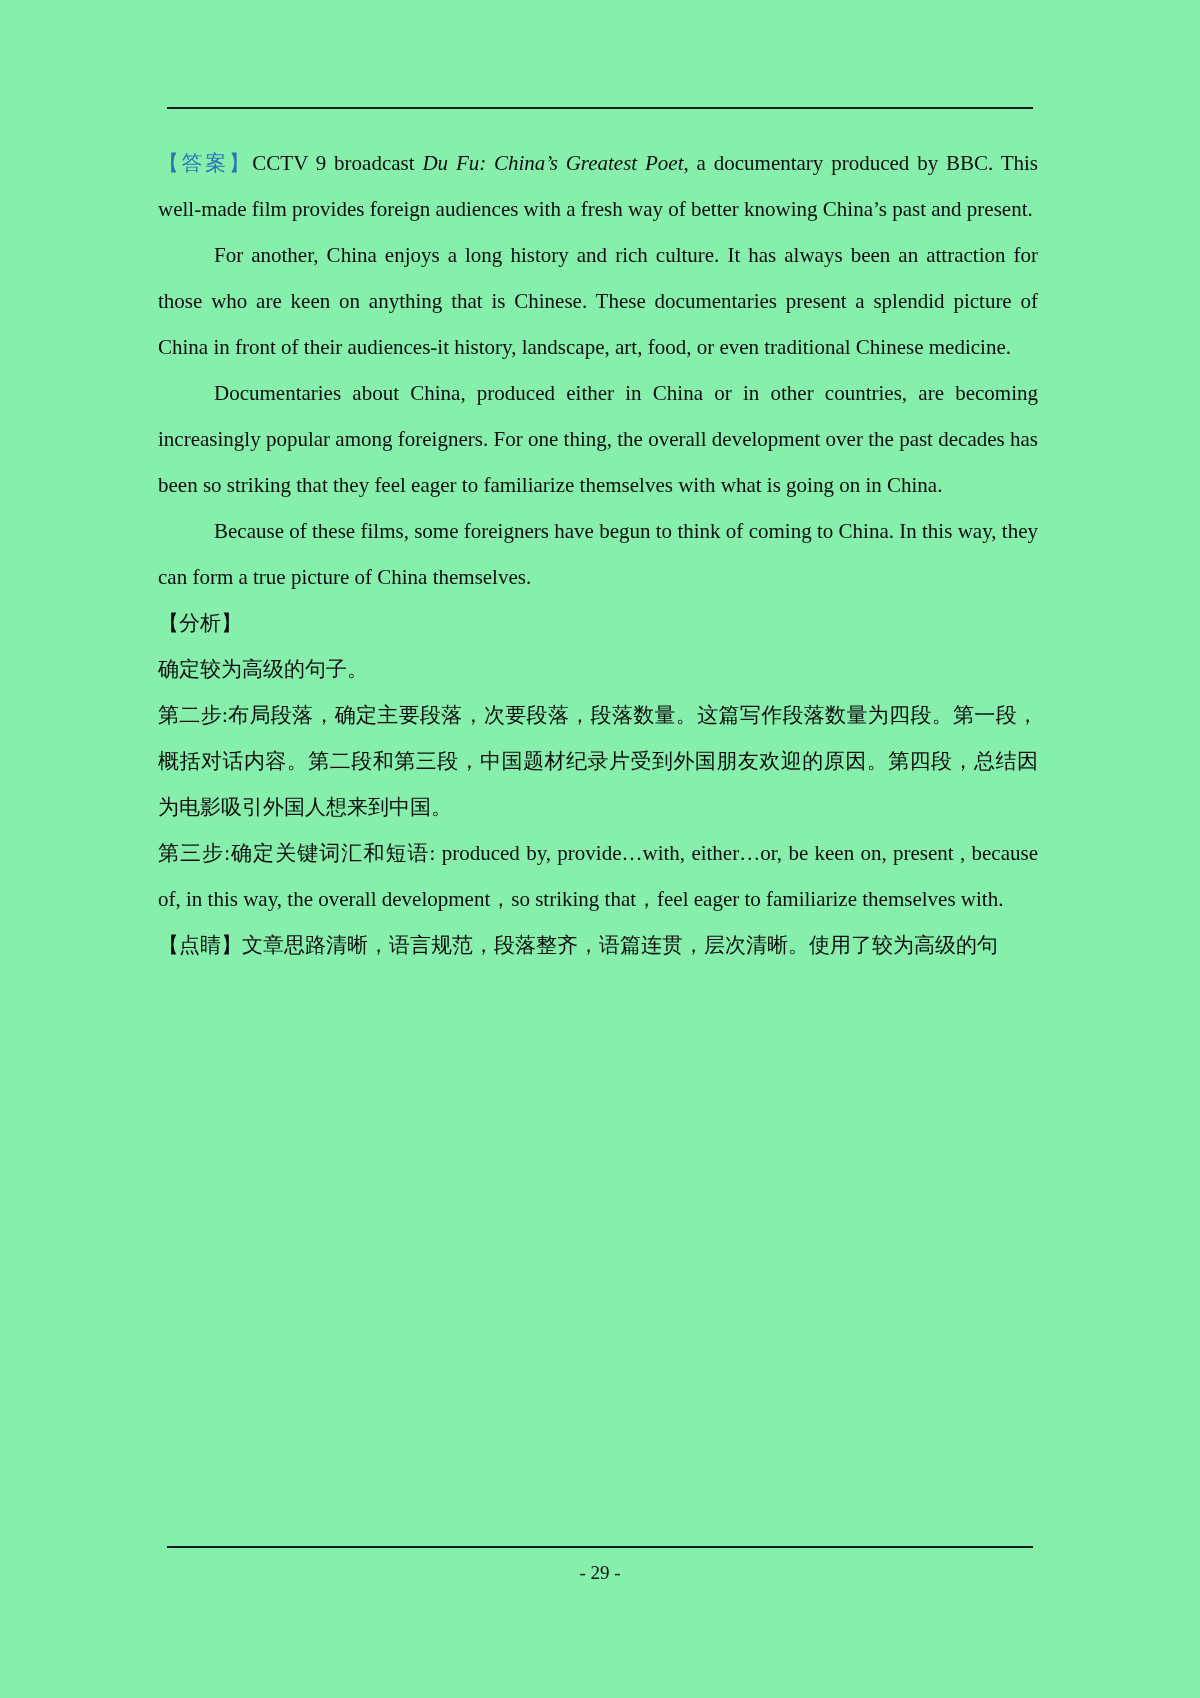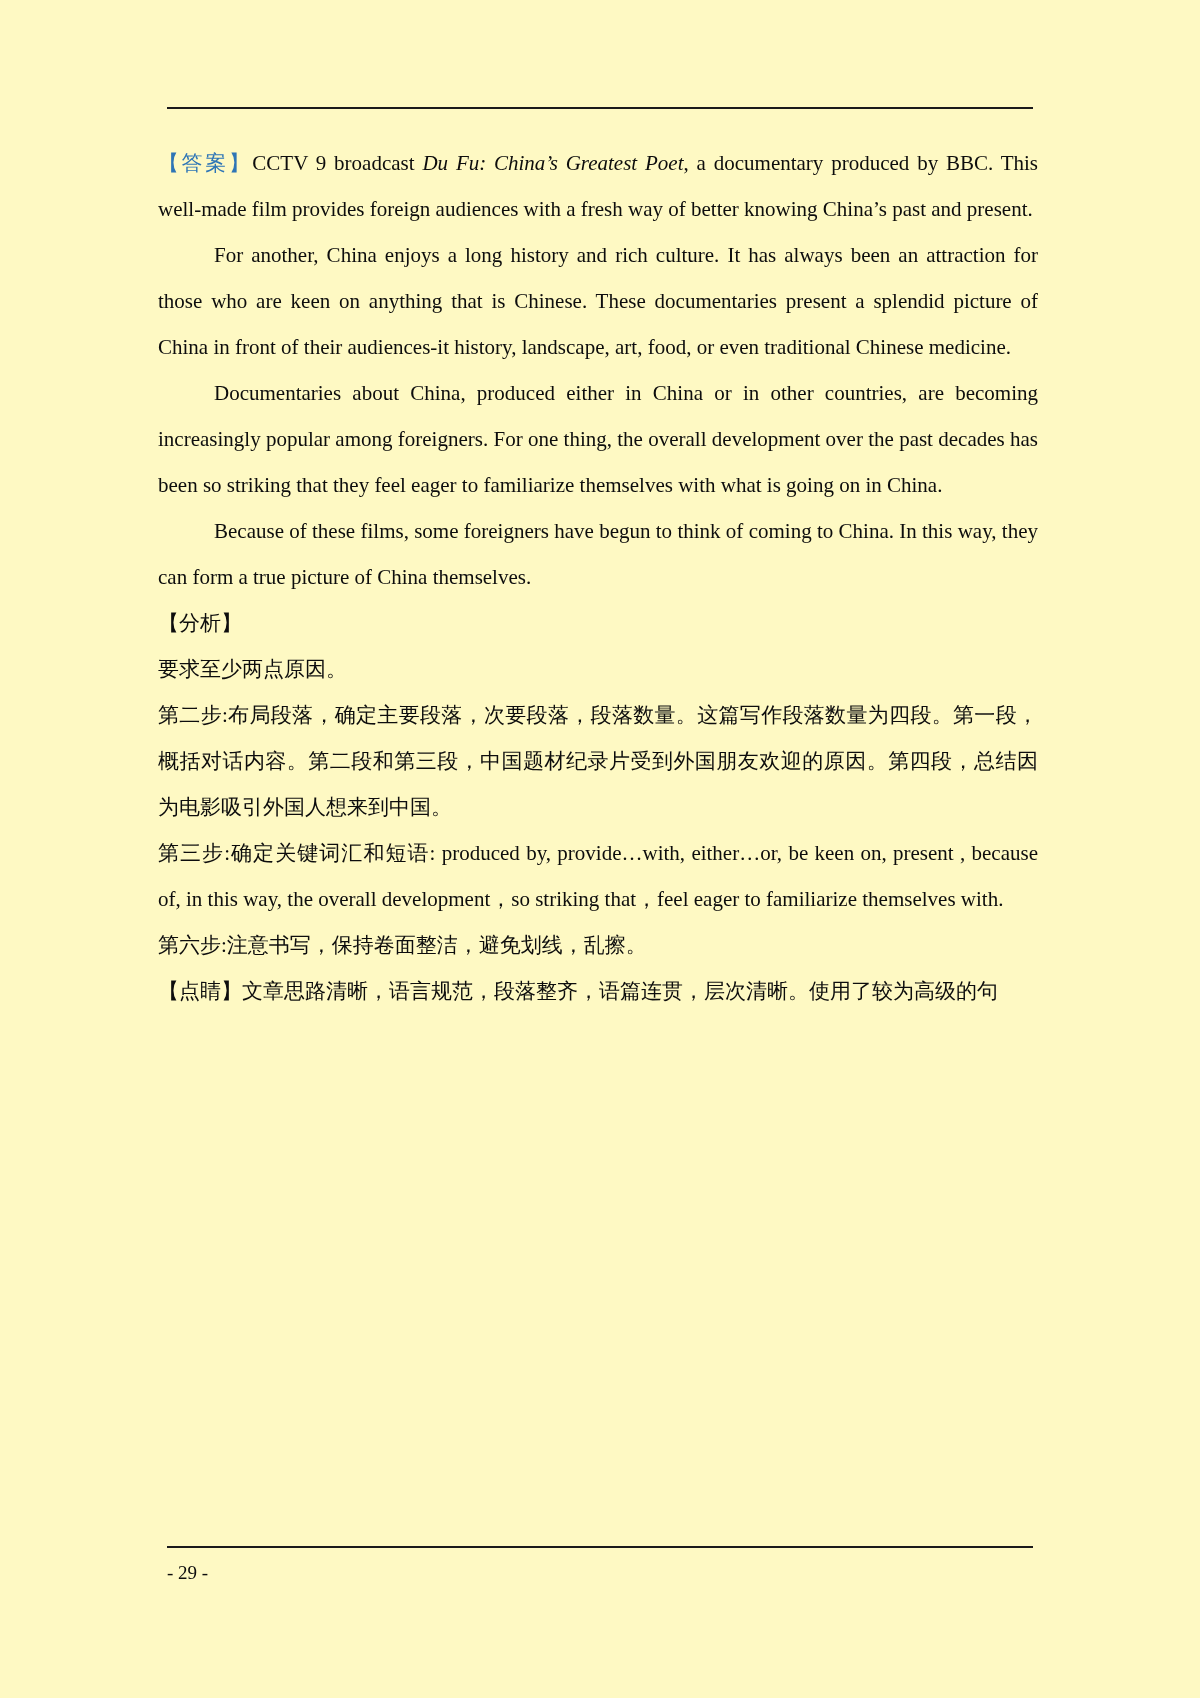--- a/index.html
+++ b/index.html
@@ -1,21 +1,21 @@
 <!DOCTYPE html>
 <html><head>
 <meta charset="utf-8">
 <style>
   html, body { margin: 0; padding: 0; background: #e8e8e8; }
   .page {
     position: relative;
     width: 1200px;
     height: 1698px;
     margin: 0 auto;
-    background: #fef9c3;
+    background: #86efac;
     font-family: "Liberation Serif", "DejaVu Serif", serif;
     font-size: 21px;
     color: #0d0d0d;
     overflow: hidden;
   }
   .rule {
     position: absolute;
     left: 167px;
     width: 866px;
     border-top: 2px solid #1a1a1a;
@@ -34,21 +34,21 @@
     margin: 0;
     line-height: 46px;
   }
   .indent { text-indent: 56px; }
   .blue { color: #2E75B6; }
   .page-number {
     position: absolute;
     left: 167px;
     width: 866px;
     top: 1560px;
-    text-align: left;
+    text-align: center;
     font-size: 19px;
     line-height: 26px;
     color: #0d0d0d;
   }
   i { font-style: italic; }
 </style>
 </head>
 <body>
 
 <div class="page">
@@ -61,30 +61,29 @@
 
     <p class="indent">For another, China enjoys a long history and rich culture. It has always been an attraction for those who are keen on anything that is Chinese. These documentaries present a splendid picture of China in front of their audiences-it history, landscape, art, food, or even traditional Chinese medicine.</p>
 
     <p class="indent">Documentaries about China, produced either in China or in other countries, are becoming increasingly popular among foreigners. For one thing, the overall development over the past decades has been so striking that they feel eager to familiarize themselves with what is going on in China.</p>
 
     <p class="indent">Because of these films, some foreigners have begun to think of coming to China. In this way, they can form a true picture of China themselves.</p>
 
 
     <p><span>【分析】</span></p>
 
-    <p>要求至少两点原因。</p>
+    <p>确定较为高级的句子。</p>
 
 
     <p>第二步:布局段落，确定主要段落，次要段落，段落数量。这篇写作段落数量为四段。第一段，概括对话内容。第二段和第三段，中国题材纪录片受到外国朋友欢迎的原因。第四段，总结因为电影吸引外国人想来到中国。</p>
 
     <p>第三步:确定关键词汇和短语: produced by, provide…with, either…or, be keen on, present , because of, in this way, the overall development，so striking that，feel eager to familiarize themselves with.</p>
 
 
 
-    <p>第六步:注意书写，保持卷面整洁，避免划线，乱擦。</p>
 
     <p><span>【点睛】</span><span>文章思路清晰，语言规范，段落整齐，语篇连贯，层次清晰。使用了较为高级的句</span></p>
 
   </main>
 
   <footer>
     <div class="rule footer-rule"></div>
     <div class="page-number">- 29 -</div>
   </footer>
 

